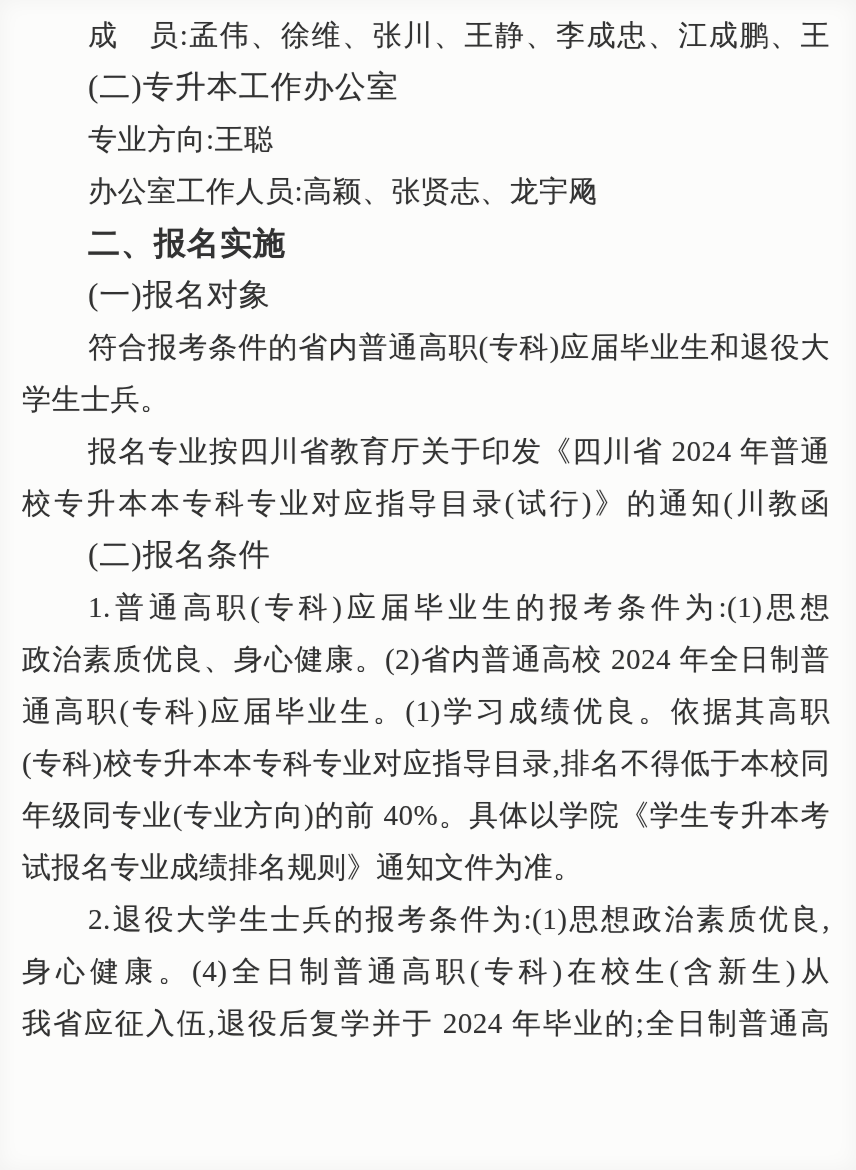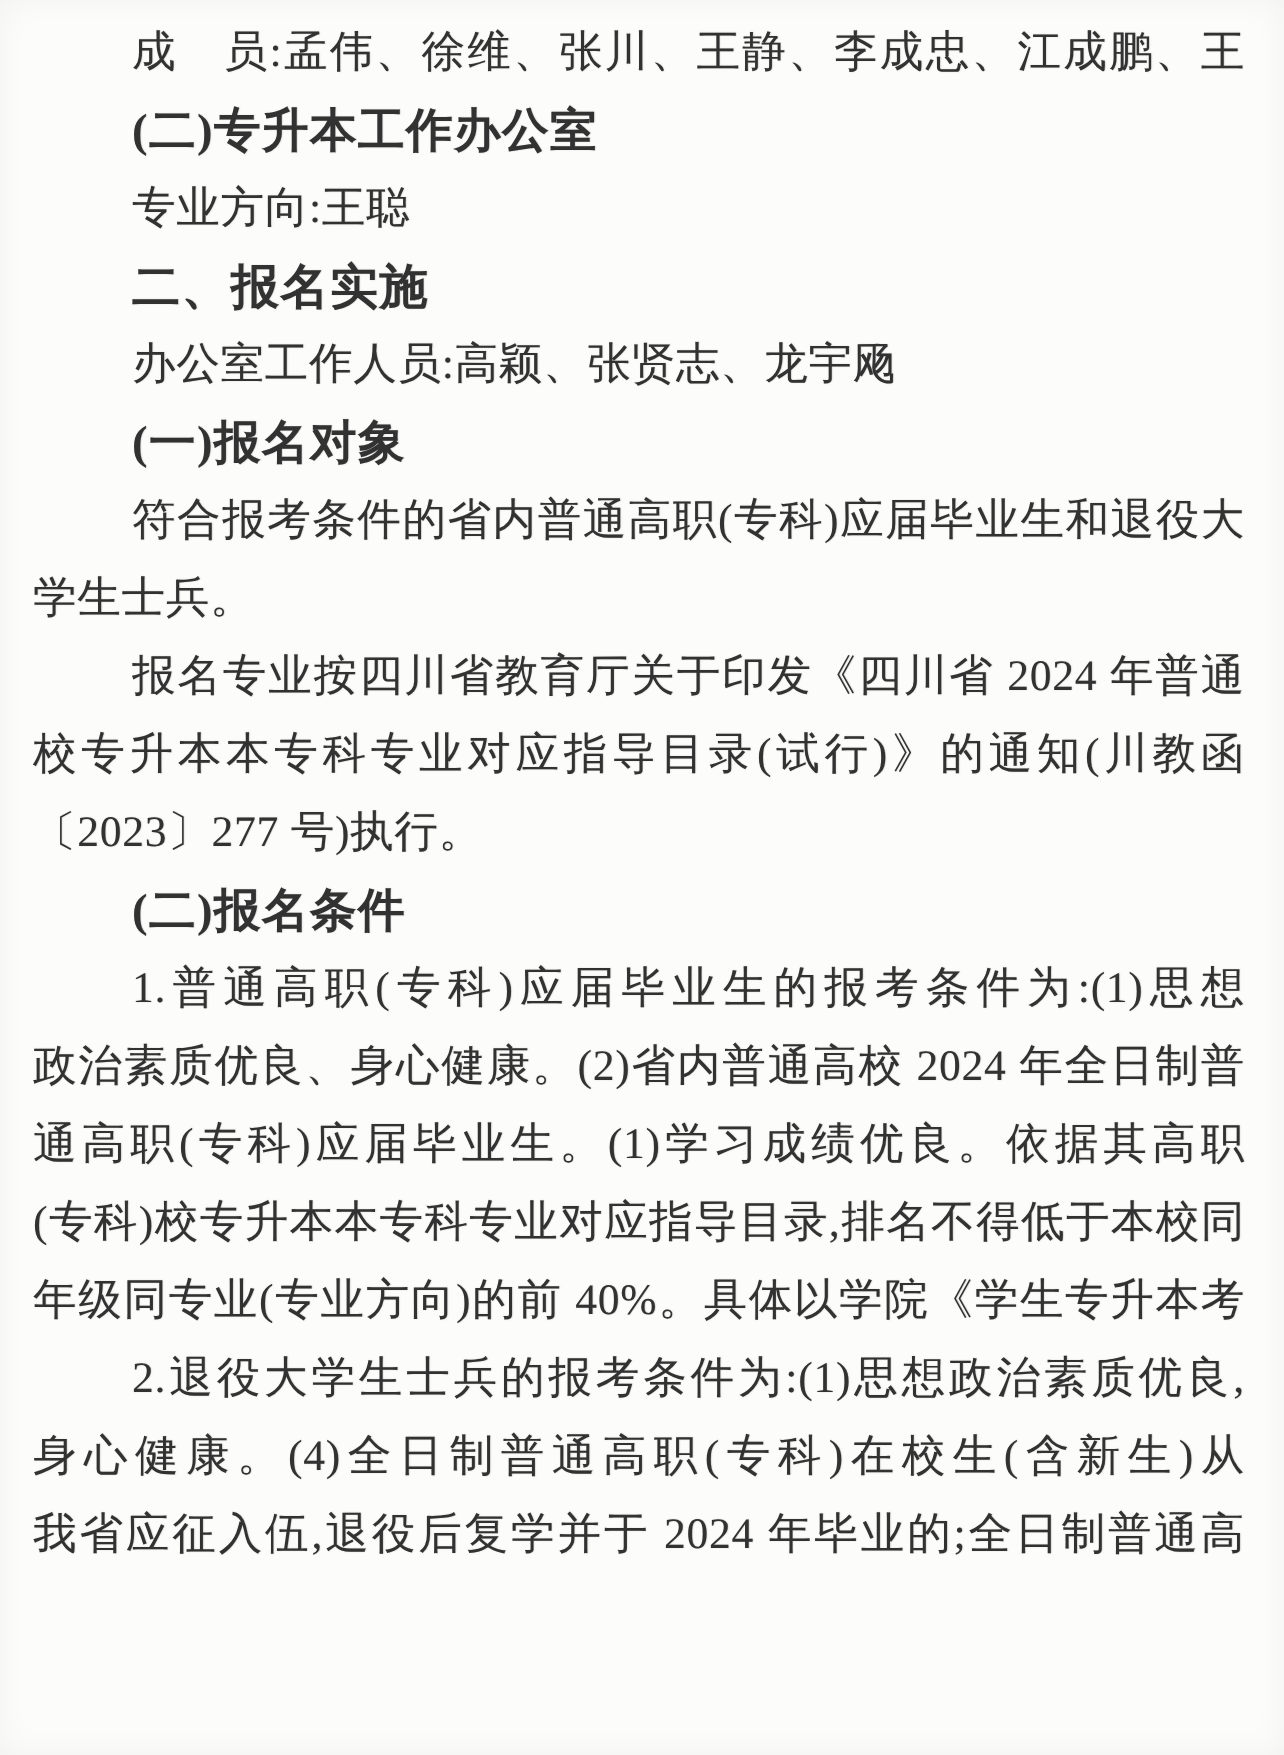--- a/index.html
+++ b/index.html
@@ -34,49 +34,49 @@
     text-align: justify;
     text-align-last: justify;
     overflow: hidden;
   }
   
   .indent {
     padding-left: 66px;
   }
   
   .kai {
-    font-weight: bold;
+    font-weight: normal;
     font-size: 31px;
     letter-spacing: 1px;
   }
   
   .hei {
     font-family: "Liberation Sans", "DejaVu Sans", sans-serif;
     font-weight: bold;
     font-size: 32px;
     letter-spacing: 1px;
   }
 </style>
 </head>
 <body>
 
 <div class="page">
   <p class="line indent fill">成　员:孟伟、徐维、张川、王静、李成忠、江成鹏、王梅、</p>
   <p class="line kai indent">(二)专升本工作办公室</p>
   <p class="line indent">专业方向:王聪</p>
+  <p class="line indent">办公室工作人员:高颖、张贤志、龙宇飏</p>
   <p class="line hei indent">二、报名实施</p>
-  <p class="line indent">办公室工作人员:高颖、张贤志、龙宇飏</p>
   <p class="line kai indent">(一)报名对象</p>
   <p class="line indent fill">符合报考条件的省内普通高职(专科)应届毕业生和退役大</p>
   <p class="line">学生士兵。</p>
   <p class="line indent fill">报名专业按四川省教育厅关于印发《四川省 2024 年普通高</p>
   <p class="line fill">校专升本本专科专业对应指导目录(试行)》的通知(川教函</p>
-  <p class="line">〔2023〕277 号)执行。</p>
   <p class="line kai indent">(二)报名条件</p>
   <p class="line indent fill">1.普通高职(专科)应届毕业生的报考条件为:(1)思想</p>
   <p class="line fill">政治素质优良、身心健康。(2)省内普通高校 2024 年全日制普</p>
   <p class="line fill">通高职(专科)应届毕业生。(1)学习成绩优良。依据其高职</p>
   <p class="line fill">(专科)校专升本本专科专业对应指导目录,排名不得低于本校同</p>
   <p class="line fill">年级同专业(专业方向)的前 40%。具体以学院《学生专升本考</p>
+  <p class="line">试报名专业成绩排名规则》通知文件为准。</p>
   <p class="line indent fill">2.退役大学生士兵的报考条件为:(1)思想政治素质优良,</p>
   <p class="line fill">身心健康。(4)全日制普通高职(专科)在校生(含新生)从</p>
   <p class="line fill">我省应征入伍,退役后复学并于 2024 年毕业的;全日制普通高</p>
 </div>
 
 </body></html>

